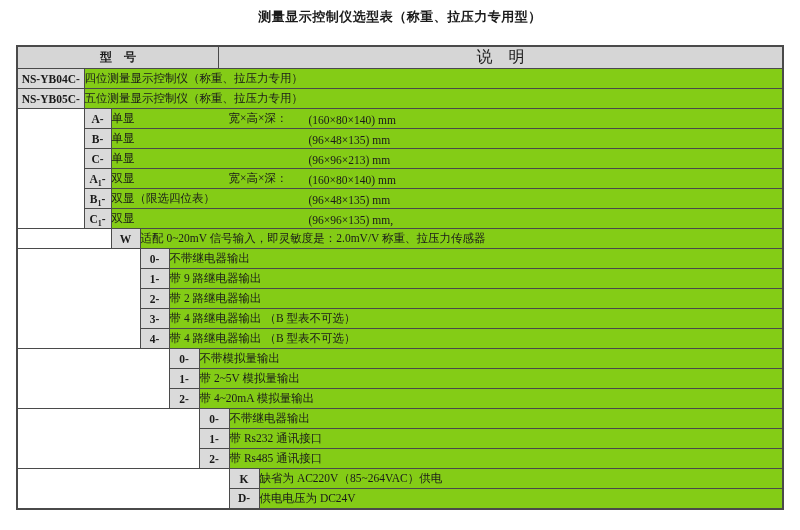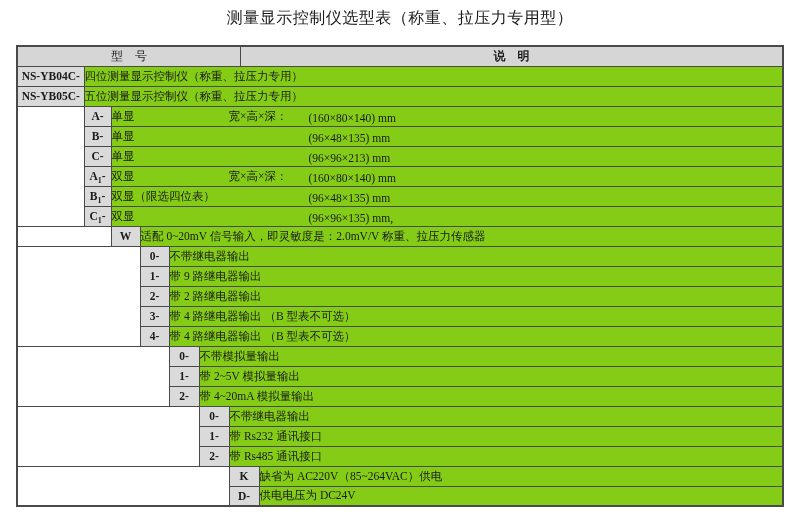--- a/index.html
+++ b/index.html
@@ -9,22 +9,22 @@
     background: #ffffff;
     font-family: "Liberation Serif", "DejaVu Serif", serif;
     color: #1a1a1a;
     position: relative;
   }
   .page-title {
     position: absolute;
     top: 8px; left: 0;
     width: 800px;
     text-align: center;
-    font-weight: normal;
-    font-size: 16px;
+    font-weight: bold;
+    font-size: 13px;
     letter-spacing: 0.5px;
   }
   table.model-table {
     position: absolute;
     left: 16px; top: 45px;
     border-collapse: collapse;
     table-layout: fixed;
     width: 766px;
     border: 2px solid var(--border-color, #4a4a4a);
   }
@@ -36,29 +36,29 @@
     overflow: visible;
     white-space: nowrap;
   }
   td.hdr {
     background: var(--header-bg, #d6d6d6);
     height: 23px;
     padding: 0;
   }
   .hdr-flex { display: flex; height: 100%; align-items: stretch; }
   .hdr-model {
-    width: 223px;
+    width: 201px;
     border-right: 1.5px solid var(--border-color, #4a4a4a);
     display: flex; align-items: center; justify-content: center;
-    font-weight: normal; font-size: 12px;
+    font-weight: bold; font-size: 12px;
   }
   .hdr-desc {
     flex: 1;
     display: flex; align-items: center; justify-content: center;
-    font-weight: bold; font-size: 12px;
+    font-weight: normal; font-size: 16px;
   }
   td.code {
     background: var(--code-bg, #dadada);
     text-align: center;
     font-weight: bold;
     font-size: 11.5px;
   }
   td.code sub { font-size: 8px; line-height: 0; }
   td.spacer { background: #ffffff; }
   td.desc {

